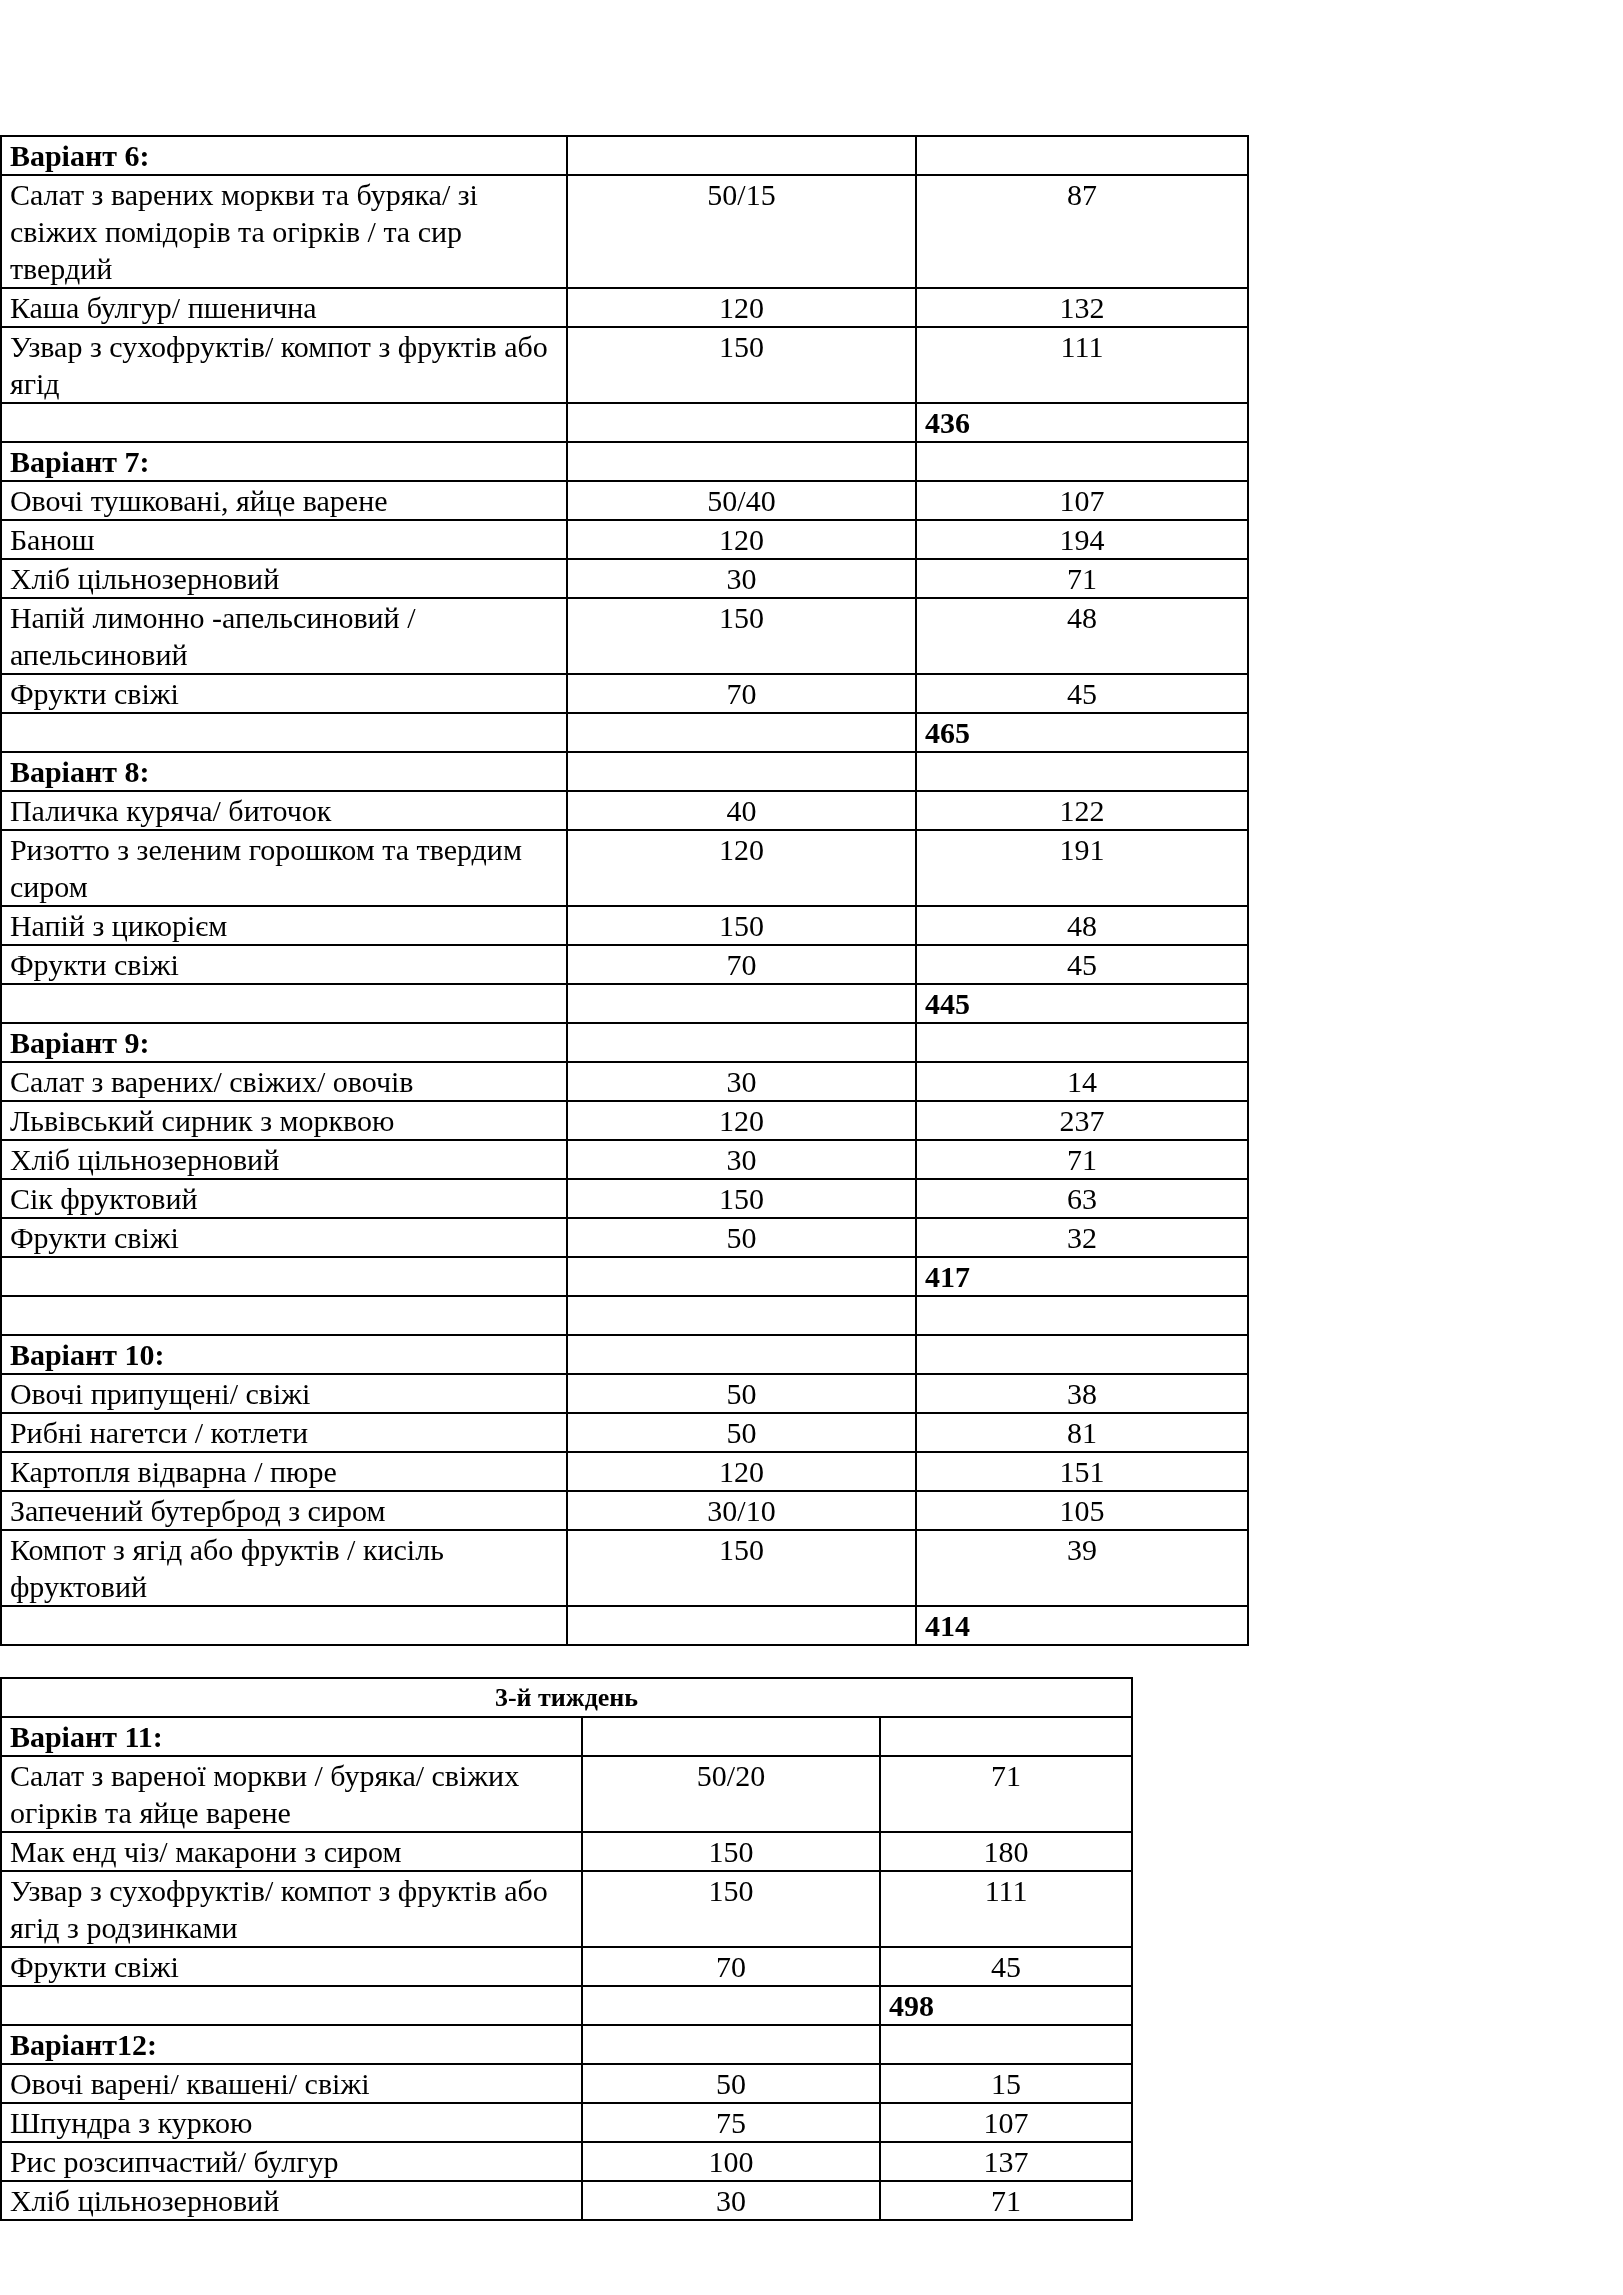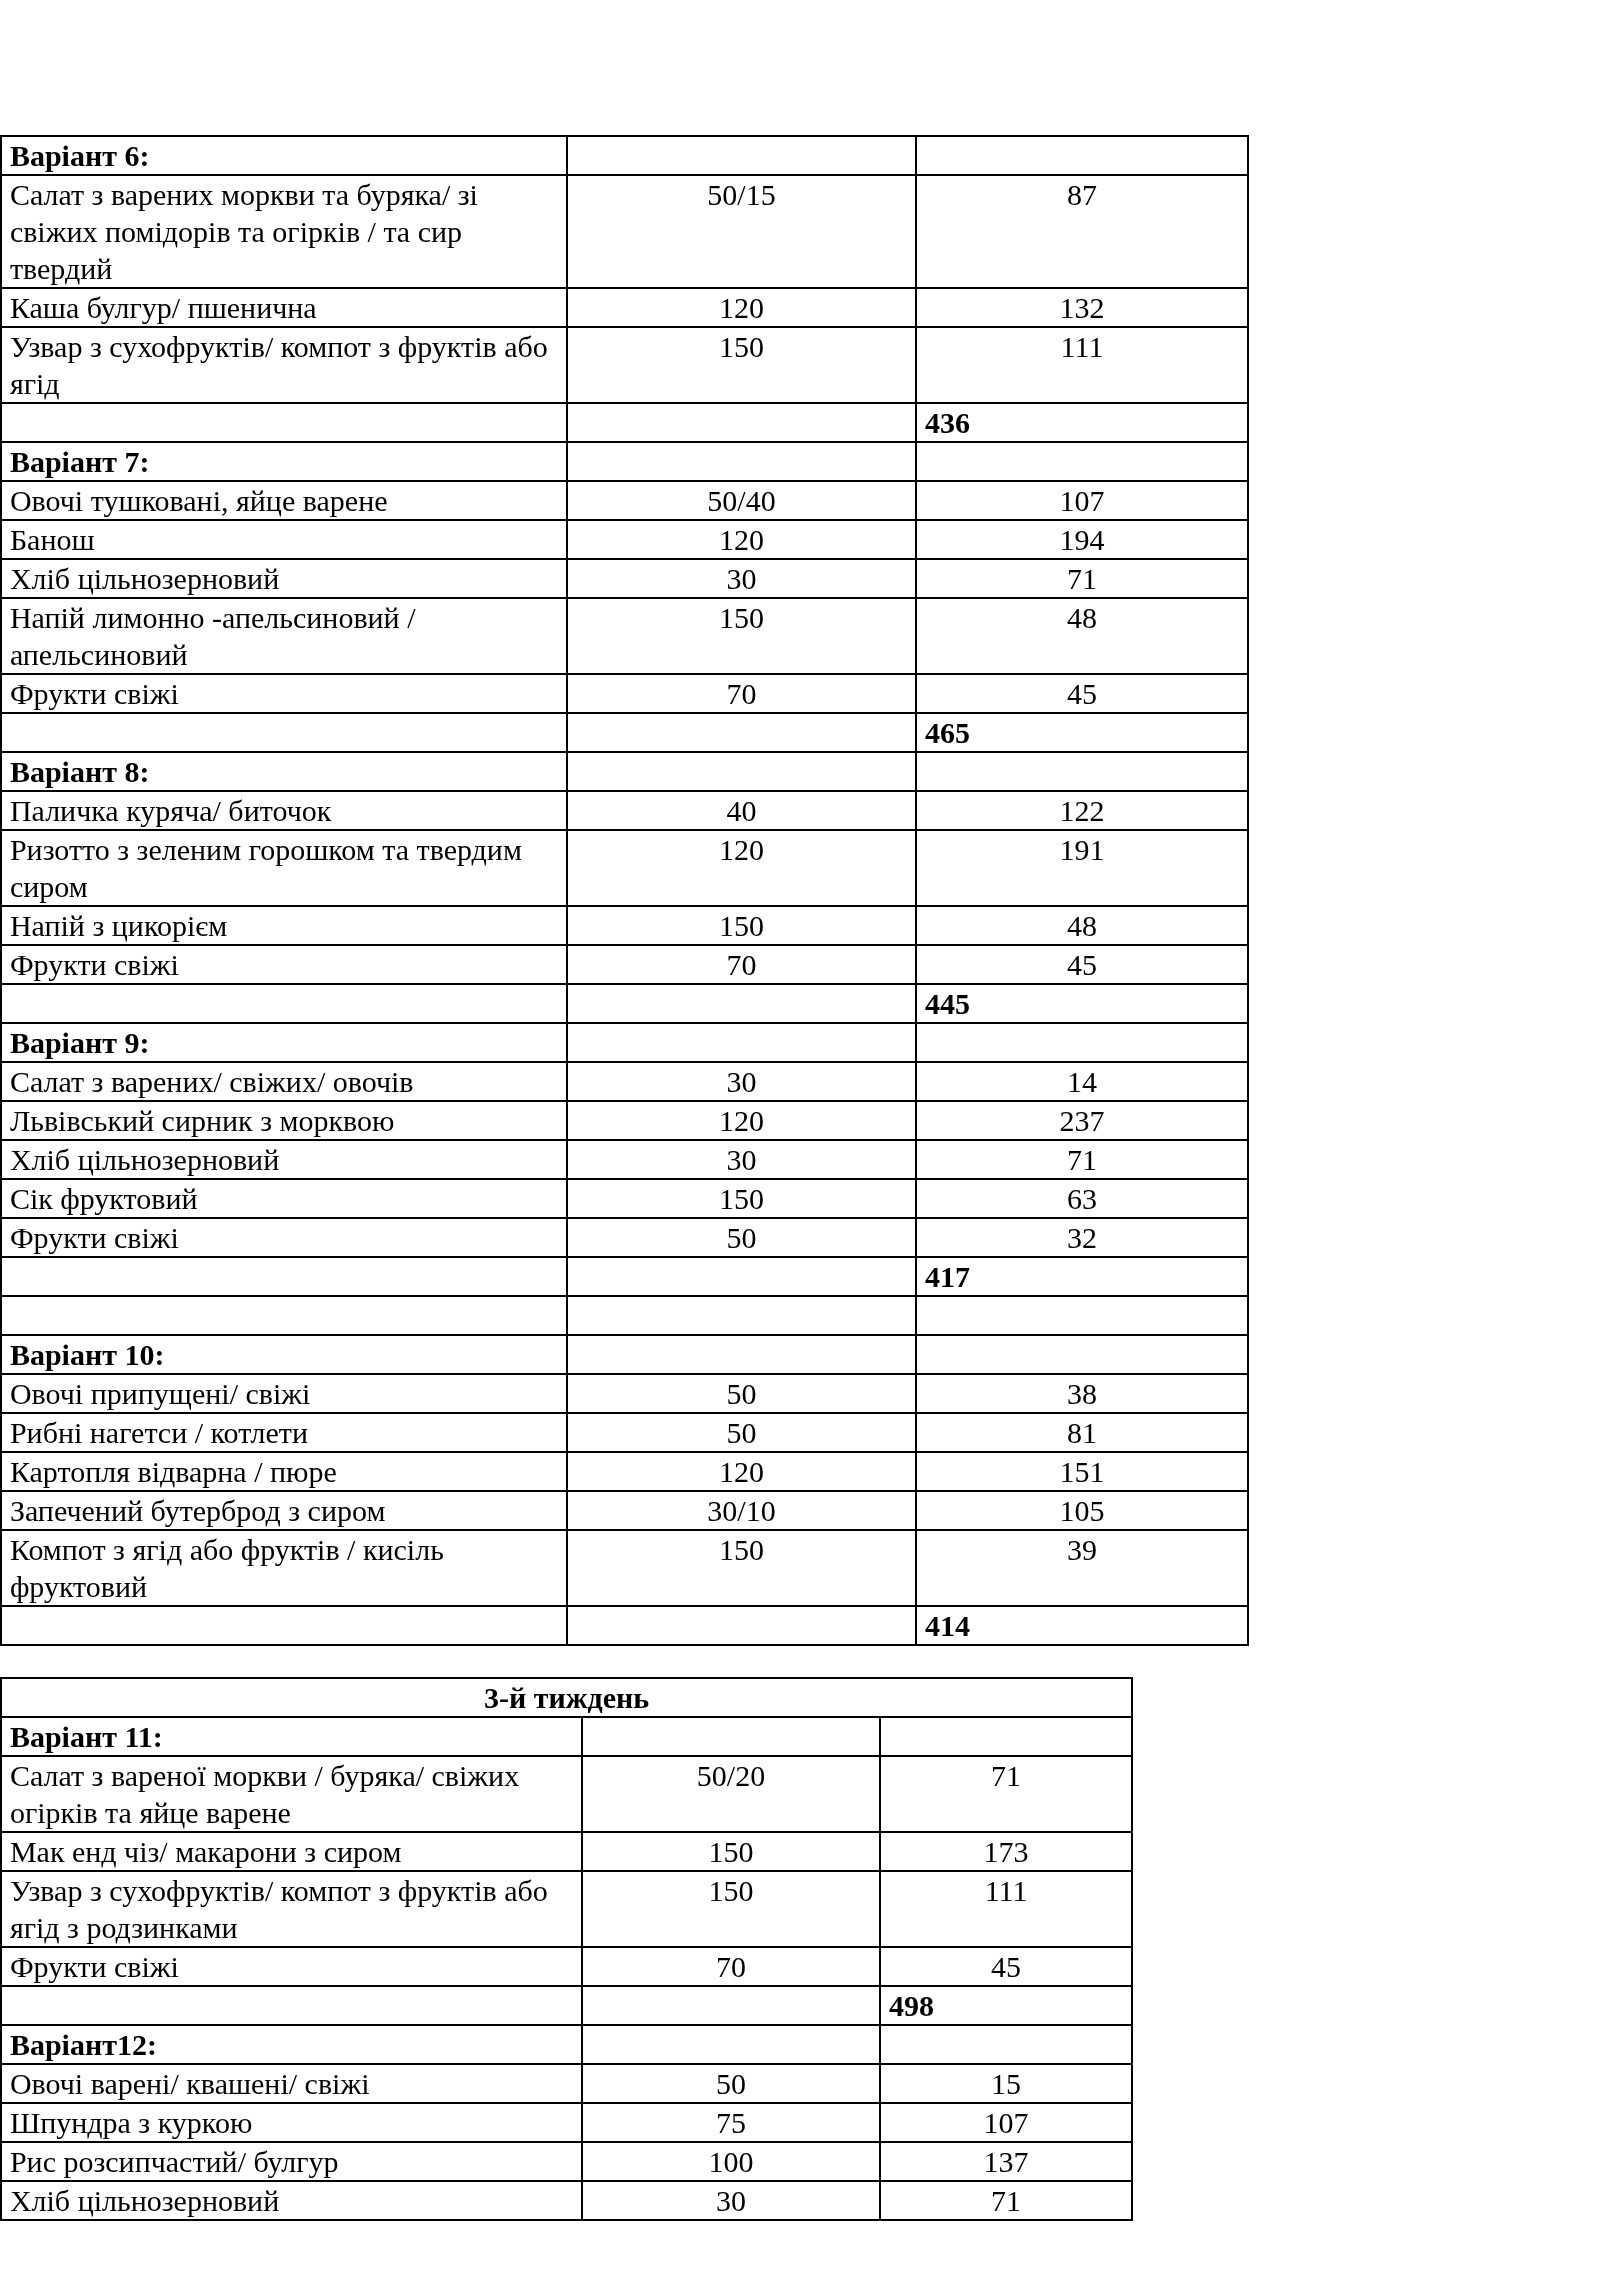--- a/index.html
+++ b/index.html
@@ -30,21 +30,21 @@
   }
   td.name-cell   { text-align: left; }
   td.num-cell    { text-align: center; }
   td.header-cell { font-weight: bold; }
   td.total-cell  { font-weight: bold; }
   td.week-cell {
     font-weight: bold;
     text-align: center;
     vertical-align: middle;
     height: 110px;
-    font-size: 30px;
+    font-size: 26px;
   }
 </style>
 </head>
 <body>
 
 <div class="page">
 
   <table class="menu-table upper">
     <colgroup>
       <col style="width:566px">
@@ -236,21 +236,21 @@
           <td class="num-cell"></td>
         </tr>
         <tr>
           <td class="name-cell">Салат з вареної моркви / буряка/ свіжих огірків та яйце варене</td>
           <td class="num-cell">50/20</td>
           <td class="num-cell">71</td>
         </tr>
         <tr>
           <td class="name-cell">Мак енд чіз/ макарони з сиром</td>
           <td class="num-cell">150</td>
-          <td class="num-cell">173</td>
+          <td class="num-cell">180</td>
         </tr>
         <tr>
           <td class="name-cell">Узвар з сухофруктів/ компот з фруктів або ягід з родзинками</td>
           <td class="num-cell">150</td>
           <td class="num-cell">111</td>
         </tr>
         <tr>
           <td class="name-cell">Фрукти  свіжі</td>
           <td class="num-cell">70</td>
           <td class="num-cell">45</td>

